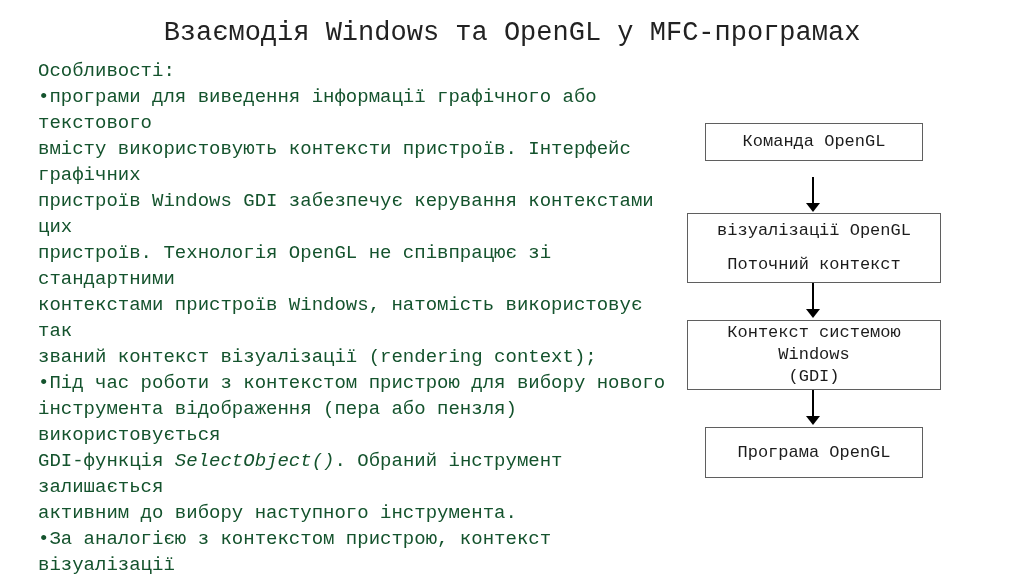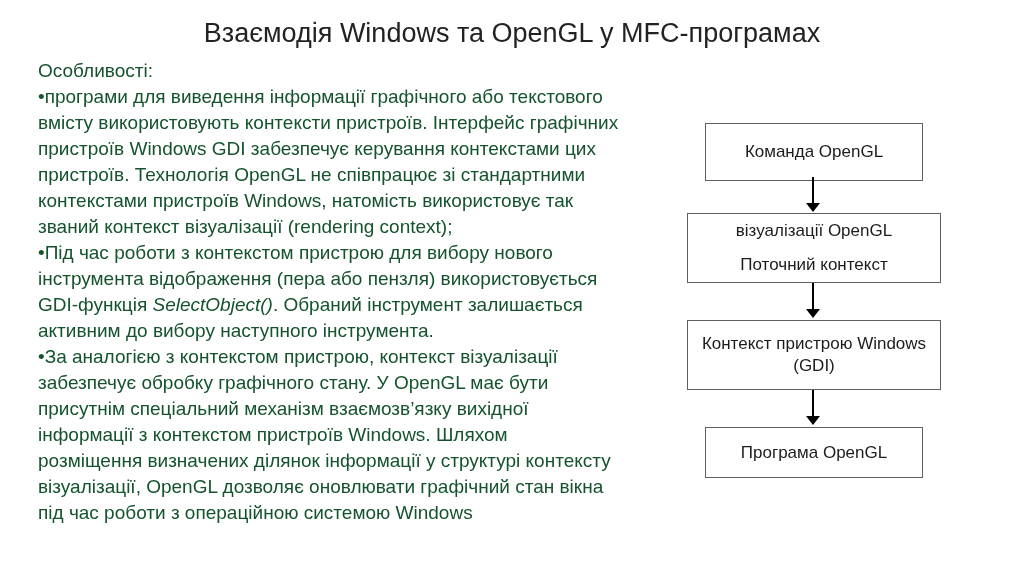--- a/index.html
+++ b/index.html
@@ -6,21 +6,21 @@
     margin: 0;
     padding: 0;
     background: #ffffff;
   }
   .slide {
     position: relative;
     width: 1024px;
     height: 574px;
     background: #ffffff;
     overflow: hidden;
-    font-family: Liberation Sans, sans-serif;
+    font-family: Liberation Mono, monospace;
     color: #1a1a1a;
   }
   .slide-title {
     position: absolute;
     top: 18px;
     left: 0;
     width: 1024px;
     text-align: center;
     font-size: 27px;
     font-weight: 400;
@@ -47,21 +47,21 @@
     background: #ffffff;
     display: flex;
     flex-direction: column;
     align-items: center;
     justify-content: center;
     text-align: center;
     font-size: 17px;
     color: #1c1c1c;
     line-height: 22px;
   }
-  .box-1 { left: 705px; top: 123px; width: 218px; height: 58px; }
+  .box-1 { left: 705px; top: 123px; width: 218px; height: 38px; }
   .box-2 { left: 687px; top: 213px; width: 254px; height: 70px; gap: 12px; }
   .box-3 { left: 687px; top: 320px; width: 254px; height: 70px; gap: 0; }
   .box-4 { left: 705px; top: 427px; width: 218px; height: 51px; text-align: center; }
   .arrow {
     position: absolute;
     left: 812px;
     width: 2px;
     background: #000000;
   }
   .arrow-1 { top: 177px; height: 27px; }
@@ -117,21 +117,21 @@
 
     <div class="dbox box-2">
       <div>візуалізації OpenGL</div>
       <div>Поточний контекст</div>
     </div>
 
     <div class="arrow arrow-2"></div>
     <div class="arrow-head head-2"></div>
 
     <div class="dbox box-3">
-      <div>Контекст пристрою Windows</div>
+      <div>Контекст системою Windows</div>
       <div>(GDI)</div>
     </div>
 
     <div class="arrow arrow-3"></div>
     <div class="arrow-head head-3"></div>
 
     <div class="dbox box-4">
       <div>Програма OpenGL</div>
     </div>
 

